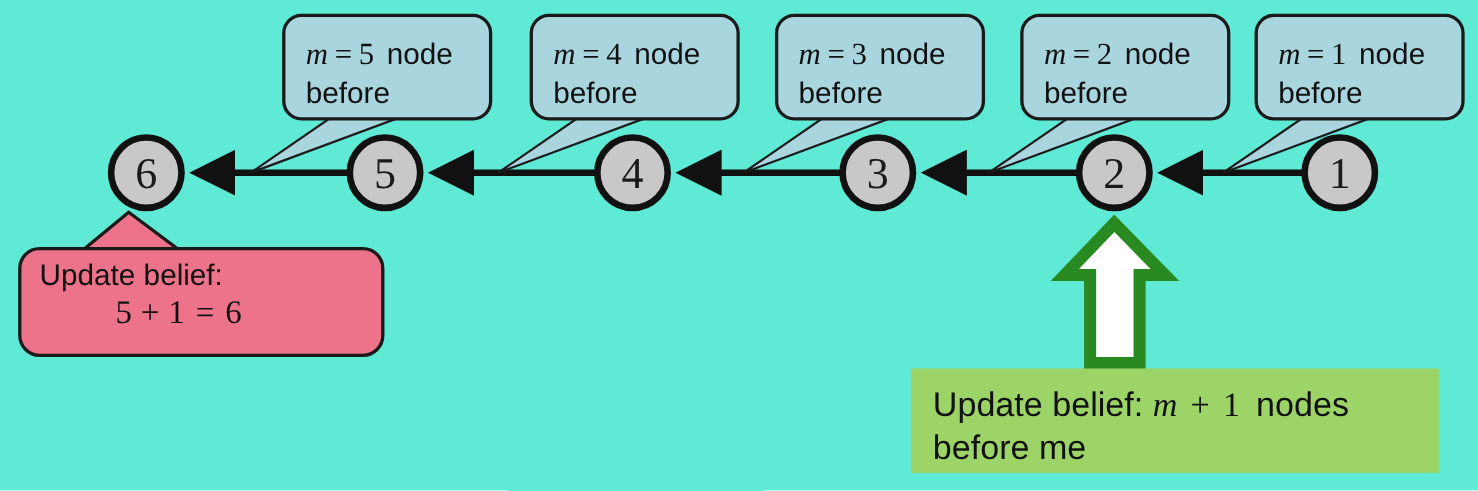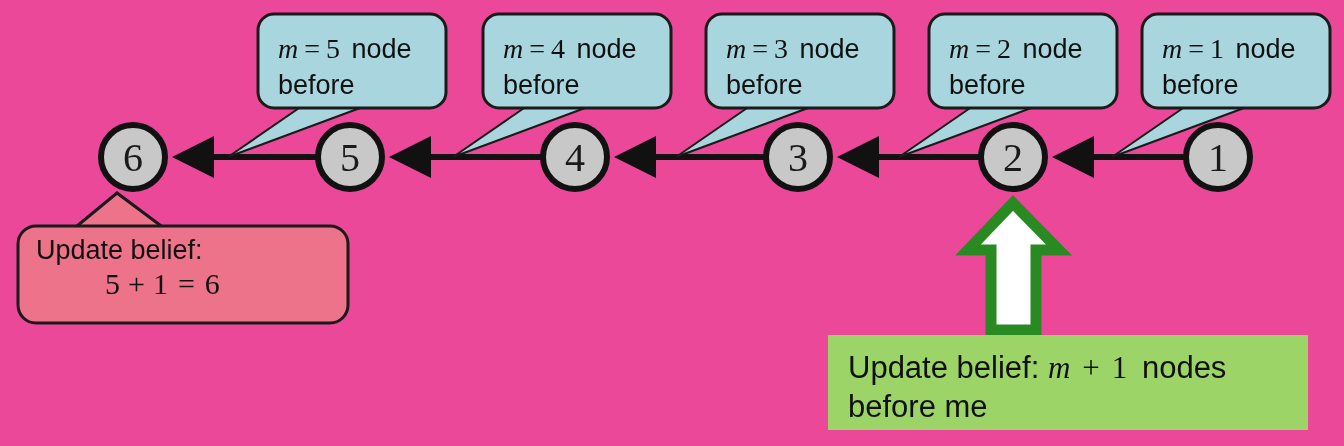--- a/index.html
+++ b/index.html
@@ -7,21 +7,21 @@
     padding: 0;
     background: #ffffff;
   }
   body {
     font-family: "Liberation Sans", sans-serif;
   }
   #canvas {
     position: relative;
     width: 1344px;
     height: 446px;
-    background: #ec4899;
+    background: #5eead4;
     overflow: hidden;
   }
   #scene {
     position: absolute;
     left: 0;
     top: 0;
     width: 1344px;
     height: 446px;
   }
   .node-label {

